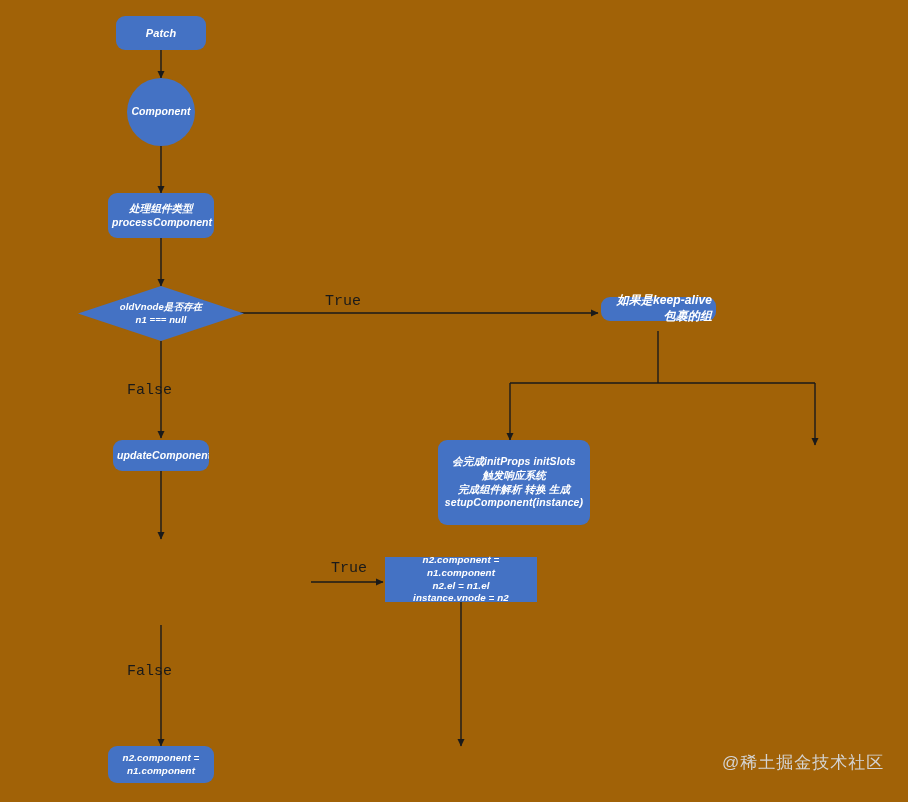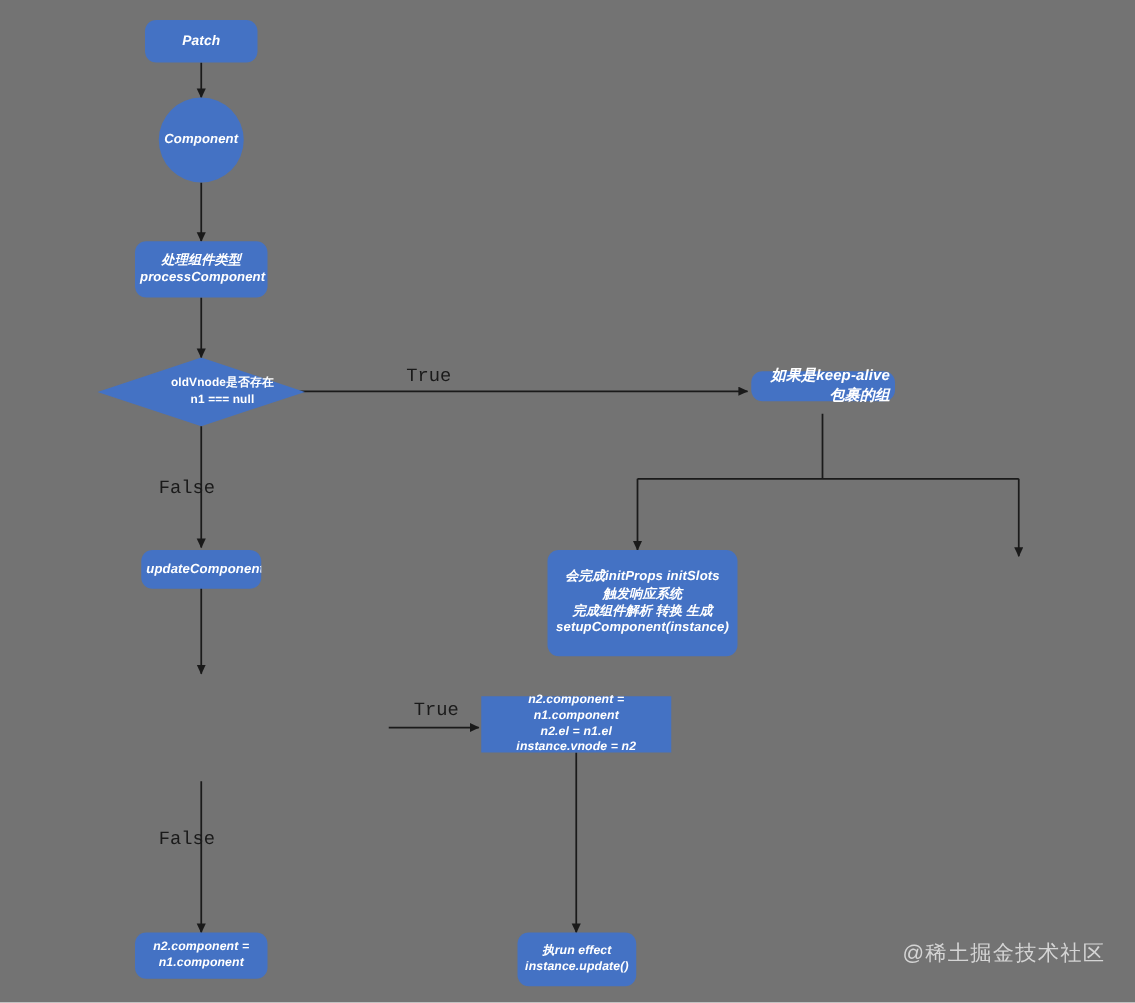--- a/index.html
+++ b/index.html
@@ -7,21 +7,21 @@
     padding: 0;
     background: #ffffff;
   }
   body {
     font-family: "Liberation Sans", "DejaVu Sans", sans-serif;
   }
   #canvas {
     position: relative;
     width: 908px;
     height: 802px;
-    background: #737373;
+    background: #a16207;
     overflow: hidden;
   }
   svg.edges {
     position: absolute;
     left: 0;
     top: 0;
     width: 908px;
     height: 802px;
     pointer-events: none;
   }
@@ -63,29 +63,30 @@
     position: absolute;
     left: 0;
     top: 0;
     width: 100%;
     height: 100%;
     background: #4472C4;
     clip-path: polygon(50% 0%, 100% 50%, 50% 100%, 0% 50%);
   }
   .diamond .txt {
     position: absolute;
-    left: 17px;
+    left: 0;
     top: 0;
     width: 100%;
     height: 100%;
     display: flex;
     align-items: center;
     justify-content: center;
     text-align: center;
     color: #ffffff;
+    font-style: italic;
     font-weight: 600;
     line-height: 1.32;
     white-space: pre-line;
     letter-spacing: 0.1px;
   }
   .edge-label {
     position: absolute;
     color: #1a1a1a;
     font-size: 15px;
     font-style: normal;
@@ -182,24 +183,20 @@
     <span class="txt">n2.component = n1.component
 n2.el = n1.el
 instance.vnode = n2</span>
   </div>
 
   <div class="node round" style="left:108px; top:746px; width:106px; height:37px; font-size:9.8px;justify-content:center;">
     <span class="txt">n2.component =
 n1.component</span>
   </div>
 
-  <div class="node round" style="left:414px; top:746px; width:95px; height:43px; font-size:9.8px;">
-    <span class="txt">执run effect
-instance.update()</span>
-  </div>
 
   <div class="edge-label" style="left:325px; top:293px;">True</div>
   <div class="edge-label" style="left:127px; top:382px;">False</div>
   <div class="edge-label" style="left:331px; top:560px;">True</div>
   <div class="edge-label" style="left:127px; top:663px;">False</div>
 
   <div class="watermark" style="left:722px; top:751px;">@稀土掘金技术社区</div>
 
 </div>
 

